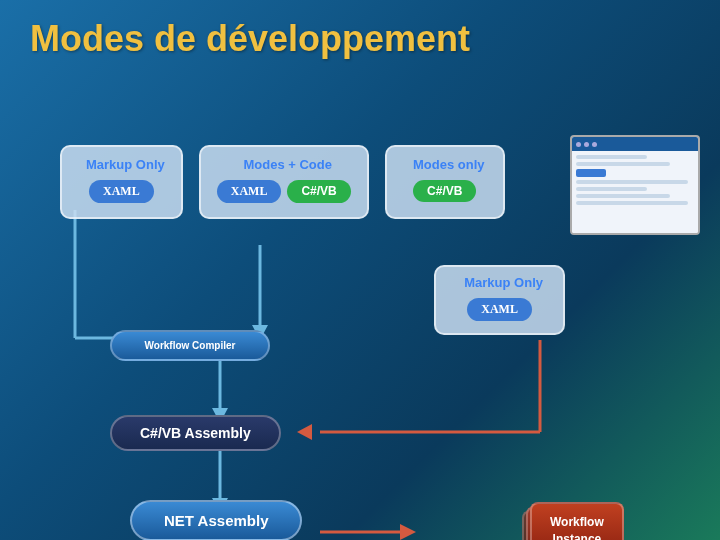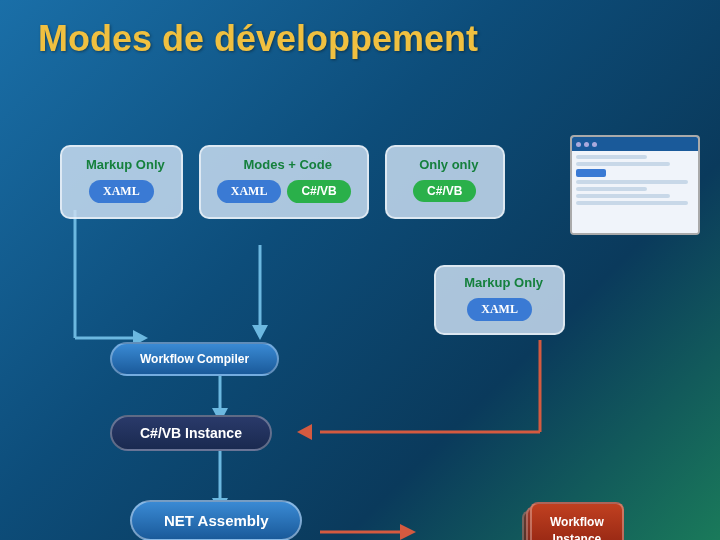--- a/index.html
+++ b/index.html
@@ -12,21 +12,20 @@
       background: linear-gradient(135deg, #1a6fa8 0%, #0d4d7a 40%, #0a3a5c 70%, #1a7a5a 100%);
       position: relative;
     }
 
     .page-title {
       color: #f0c040;
       font-size: 36px;
       font-weight: bold;
       padding: 18px 30px 10px 30px;
       text-shadow: 1px 1px 3px rgba(0,0,0,0.4);
-      margin-left: 8px;
     }
 
     
     .mode-row {
       display: flex;
       gap: 16px;
       margin-bottom: 30px;
       margin-top: 10px;
     }
 
@@ -38,21 +37,21 @@
       display: flex;
       flex-direction: column;
       align-items: center;
       gap: 8px;
       border: 2px solid rgba(255,255,255,0.6);
     }
 
     .mode-title {
       font-size: 13px;
       font-weight: bold;
-      color: #15803d;
+      color: #3b82f6;
       text-align: left;
       padding-left: 8px;
     }
 
     .tag-row {
       display: flex;
       gap: 6px;
     }
 
     .tag {
@@ -65,26 +64,25 @@
 
     .tag-xaml { background: #3a7ad4; font-family: Liberation Serif, serif; }
     .tag-csharp { background: #2ab04a; }
     .tag-only-csharp { background: #2ab04a; }
 
     .pill-blue {
       background: linear-gradient(180deg, #3a8ad4, #1a5a9a);
       border-radius: 22px;
       padding: 8px 28px;
       color: white;
-      font-size: 12px;
+      font-size: 10px;
       font-weight: bold;
       text-align: center;
       border: 2px solid rgba(255,255,255,0.3);
       min-width: 160px;
-      margin-top: 12px;
     }
 
     .pill-dark {
       background: linear-gradient(180deg, #2a3a6a, #1a2a50);
       border-radius: 22px;
       padding: 8px 28px;
       color: white;
       font-size: 14px;
       font-weight: bold;
       text-align: center;
@@ -251,33 +249,33 @@
 
     <div class="mode-box">
       <div class="mode-title">Modes + Code</div>
       <div class="tag-row">
         <span class="tag tag-xaml">XAML</span>
         <span class="tag tag-csharp">C#/VB</span>
       </div>
     </div>
 
     <div class="mode-box">
-      <div class="mode-title">Only only</div>
+      <div class="mode-title">Modes only</div>
       <div class="tag-row">
         <span class="tag tag-only-csharp">C#/VB</span>
       </div>
     </div>
   </div>
 
   <div class="pos-workflow-compiler">
     <div class="pill-blue">Workflow Compiler</div>
   </div>
 
   <div class="pos-csharp-compiler">
-    <div class="pill-dark">C#/VB Instance</div>
+    <div class="pill-dark">C#/VB Assembly</div>
   </div>
 
   <div class="pos-net-assembly">
     <div class="assembly-box">NET Assembly</div>
   </div>
 
   <div class="pos-right-markup">
     <div class="markup-box">
       <div class="mode-title">Markup Only</div>
       <span class="tag tag-xaml">XAML</span>

